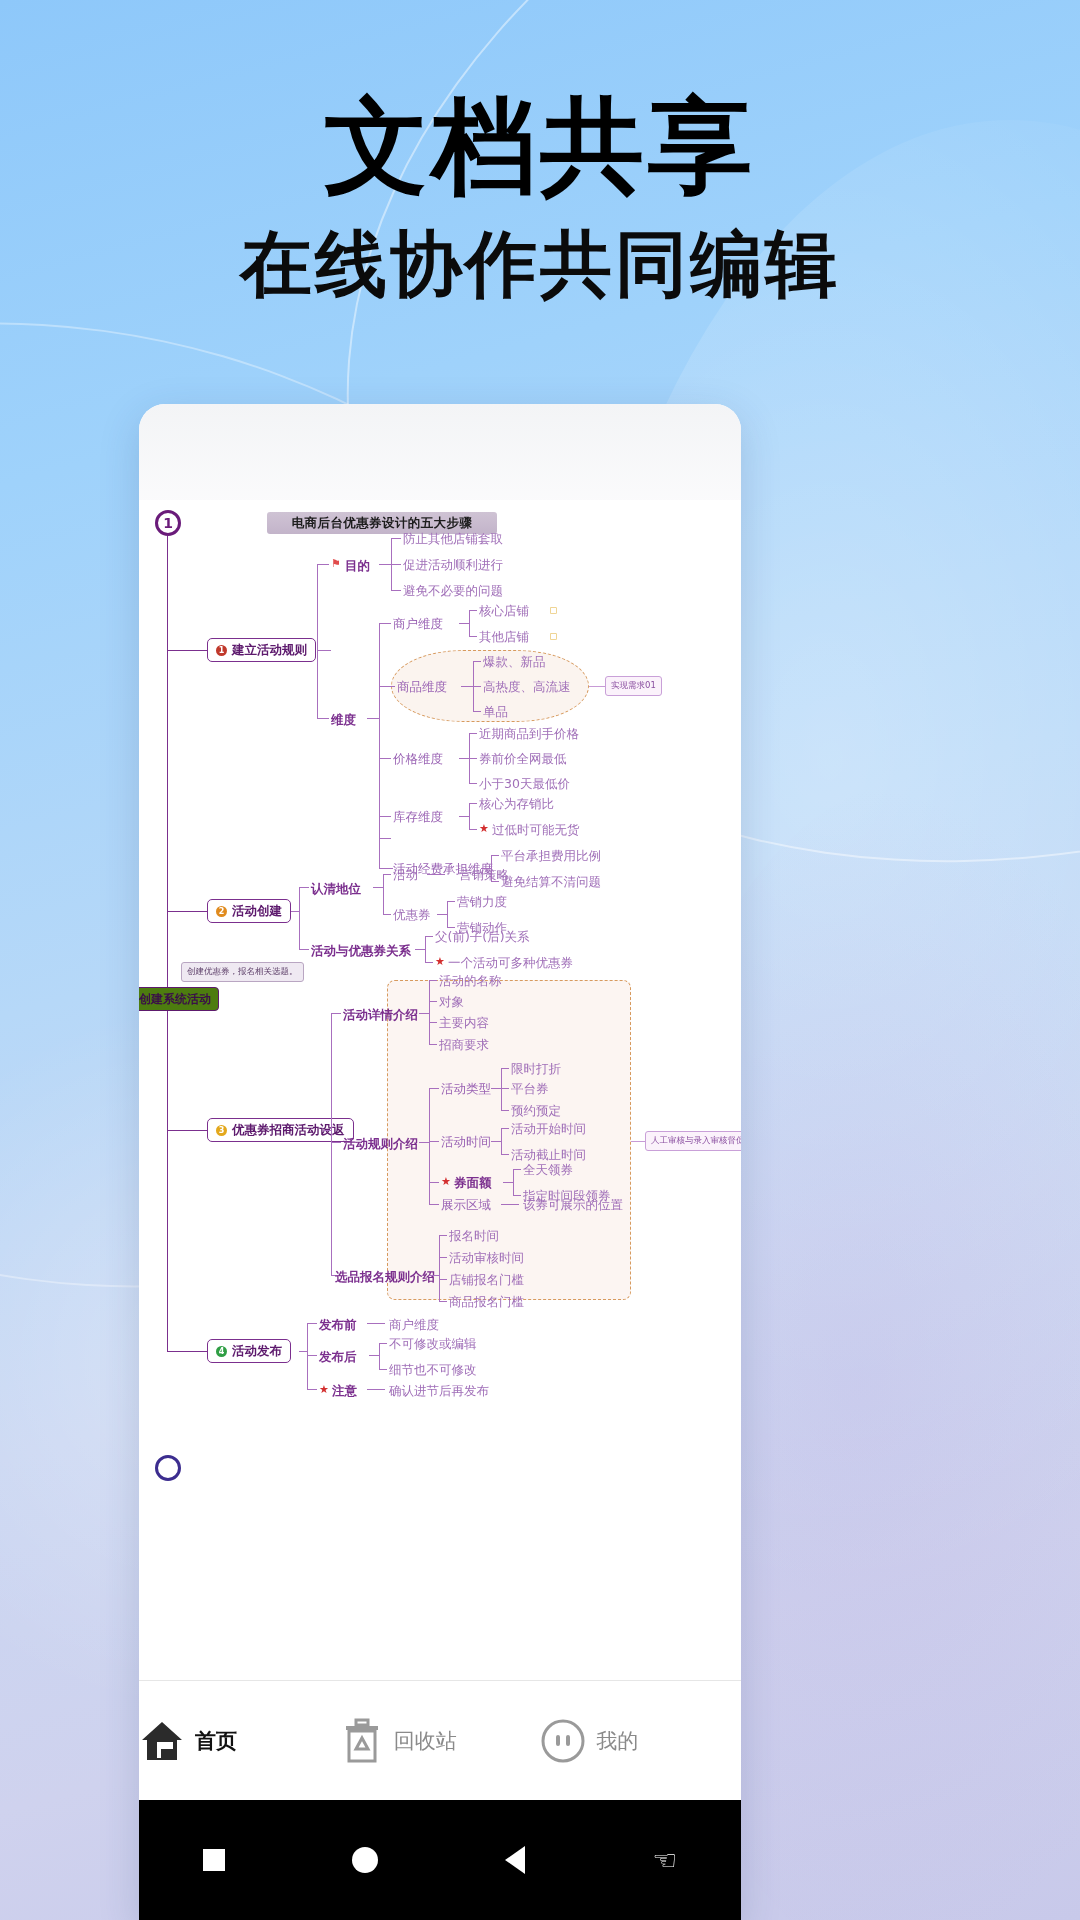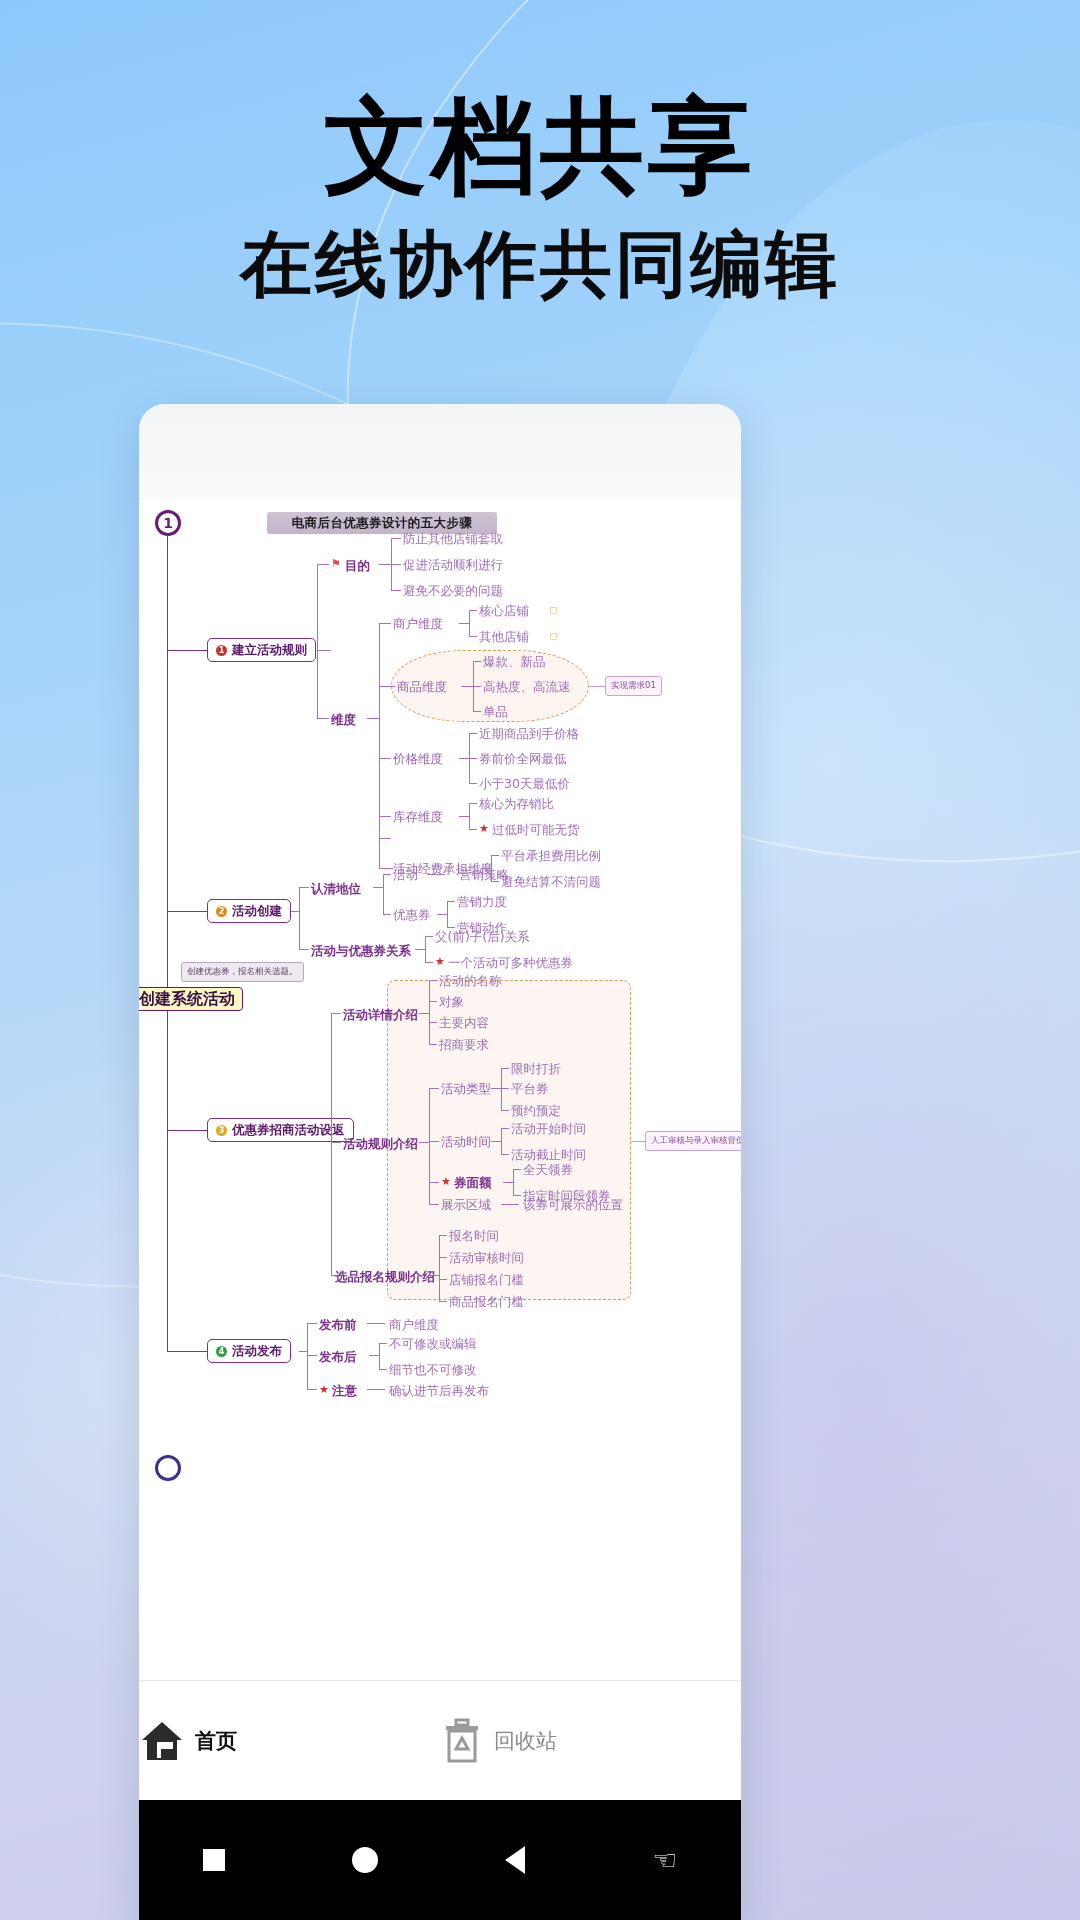--- a/index.html
+++ b/index.html
@@ -93,22 +93,22 @@
   .step .num {
     width: 11px; height: 11px; border-radius:50%; display:flex; align-items:center;
     justify-content:center; font-size:8px; color:#fff; font-weight:700;
   }
   .n-red { background:#c0392b; } .n-org { background:#e08b1e; } .n-ylw { background:#e3a81c; }
   .n-grn { background:#2f9e44; }
 
   
   .root-label {
     position:absolute; height: 24px; padding: 0 7px; border:1.6px solid #5d1a6d;
-    border-radius: 4px; background:#fef9c3; display:flex; align-items:center;
-    font-size: 16px; font-weight:700; color:#3a0f48; font-family:"DejaVu Sans",sans-serif;
+    border-radius: 4px; background:#4d7c0f; display:flex; align-items:center;
+    font-size: 12px; font-weight:700; color:#3a0f48; font-family:"DejaVu Sans",sans-serif;
   }
   
   .chip {
     position:absolute; padding: 3px 5px; border:1px solid #c9a0d8; border-radius:3px;
     background:#fbf2fb; font-size: 8.5px; color:#8a4fa0; white-space:nowrap;
     font-family:"DejaVu Sans",sans-serif;
   }
   .chip-grey { border-color:#b9a6c2; background:#efe9f2; color:#5c3e68; }
   
   .dash-region {
@@ -407,20 +407,28 @@
     </div>
     <div class="tab">
       <svg width="44" height="46" viewBox="0 0 44 46">
         <rect x="16" y="2" width="12" height="5" fill="none" stroke="#9a9a9a" stroke-width="3"></rect>
         <rect x="6" y="8" width="32" height="4" fill="#9a9a9a"></rect>
         <rect x="9" y="13" width="26" height="30" fill="none" stroke="#9a9a9a" stroke-width="3"></rect>
         <path d="M22 20 L28 31 L16 31 Z" fill="none" stroke="#9a9a9a" stroke-width="3"></path>
       </svg>
       <span class="lbl">回收站</span>
     </div>
+    <div class="tab">
+      <svg width="46" height="46" viewBox="0 0 46 46">
+        <circle cx="23" cy="23" r="20" fill="none" stroke="#9a9a9a" stroke-width="3"></circle>
+        <rect x="16" y="17" width="4" height="11" rx="2" fill="#9a9a9a"></rect>
+        <rect x="26" y="17" width="4" height="11" rx="2" fill="#9a9a9a"></rect>
+      </svg>
+      <span class="lbl">我的</span>
+    </div>
   </div>
 
   <div class="navbar">
     <div class="nav-sq"></div>
     <div class="nav-ci"></div>
     <div class="nav-tr"></div>
     <div class="nav-ax">☜</div>
   </div>
 </div>
 

